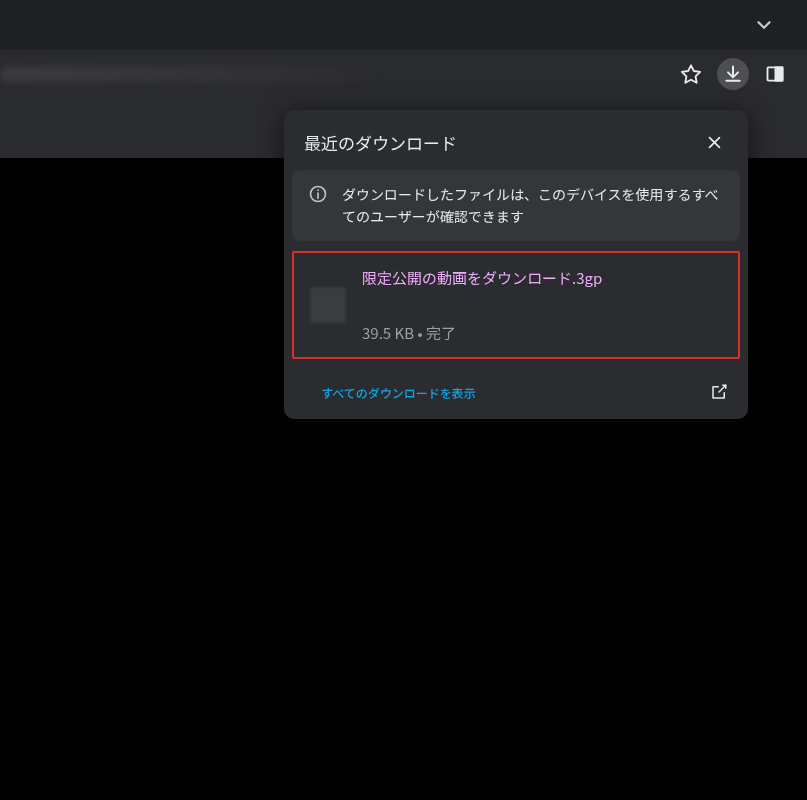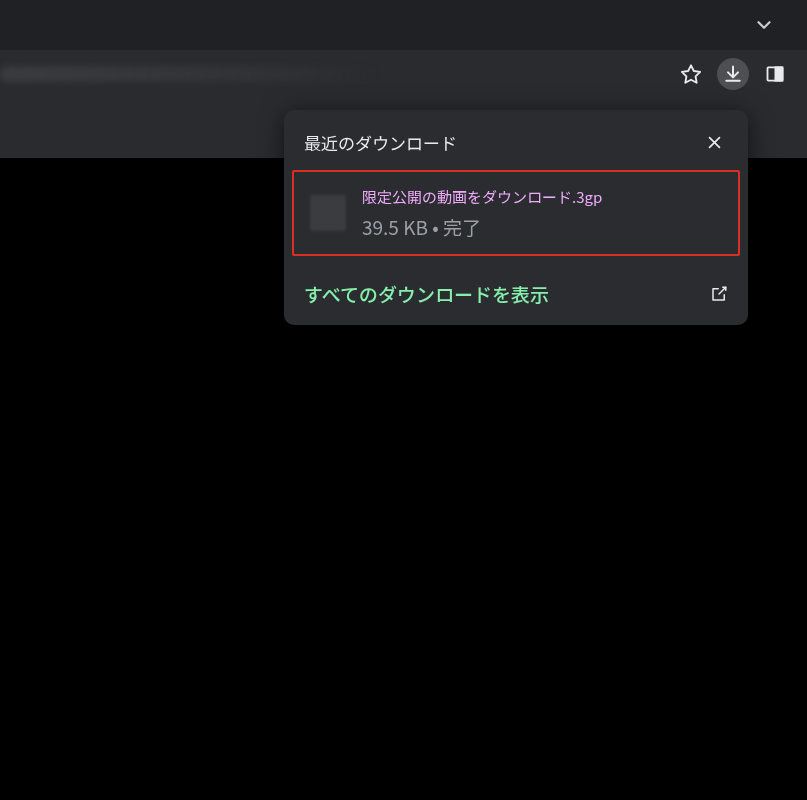--- a/index.html
+++ b/index.html
@@ -142,34 +142,36 @@
     .dl-meta {
       display: flex;
       flex-direction: column;
       gap: 6px;
     }
     .dl-name {
       font-size: 15px;
       color: #f0abfc;
     }
     .dl-sub {
-      font-size: 19px;
+      font-size: 15px;
       color: #9aa0a6;
+      margin-top: 28px;
     }
     .footer-row {
       display: flex;
       align-items: center;
       justify-content: space-between;
       padding: 16px 20px 18px 20px;
       cursor: pointer;
     }
     .footer-text {
-      font-size: 19px;
-      color: #86efac;
+      font-size: 12px;
+      color: #0ea5e9;
       font-weight: 500;
+      margin-left: 17px;
     }
     svg { display: block; }
   </style>
 </head>
 <body>
 
 <div class="browser-top">
   <div class="chevron-wrap">
     <svg width="22" height="22" viewBox="0 0 24 24" fill="none" stroke="#c9ccd1" stroke-width="2.4" stroke-linecap="round" stroke-linejoin="round">
       <polyline points="6 9 12 15 18 9"></polyline>
@@ -210,20 +212,30 @@
   <div class="popup-header">
     <div class="popup-title">最近のダウンロード</div>
     <div class="close-btn">
       <svg width="17" height="17" viewBox="0 0 24 24" fill="none" stroke="#e8eaed" stroke-width="2.4" stroke-linecap="round">
         <line x1="5" y1="5" x2="19" y2="19"></line>
         <line x1="19" y1="5" x2="5" y2="19"></line>
       </svg>
     </div>
   </div>
 
+  <div class="info-bar">
+    <div>
+      <svg width="20" height="20" viewBox="0 0 24 24" fill="none" stroke="#bdc1c6" stroke-width="2">
+        <circle cx="12" cy="12" r="9"></circle>
+        <line x1="12" y1="11" x2="12" y2="17" stroke-linecap="round"></line>
+        <circle cx="12" cy="7.5" r="1.1" fill="#bdc1c6" stroke="none"></circle>
+      </svg>
+    </div>
+    <div class="info-text">ダウンロードしたファイルは、このデバイスを使用するすべてのユーザーが確認できます</div>
+  </div>
 
   <div class="download-item">
     <div class="thumb"></div>
     <div class="dl-meta">
       <div class="dl-name">限定公開の動画をダウンロード.3gp</div>
       <div class="dl-sub">
         <span>39.5 KB</span><span> • </span><span>完了</span>
       </div>
     </div>
   </div>

